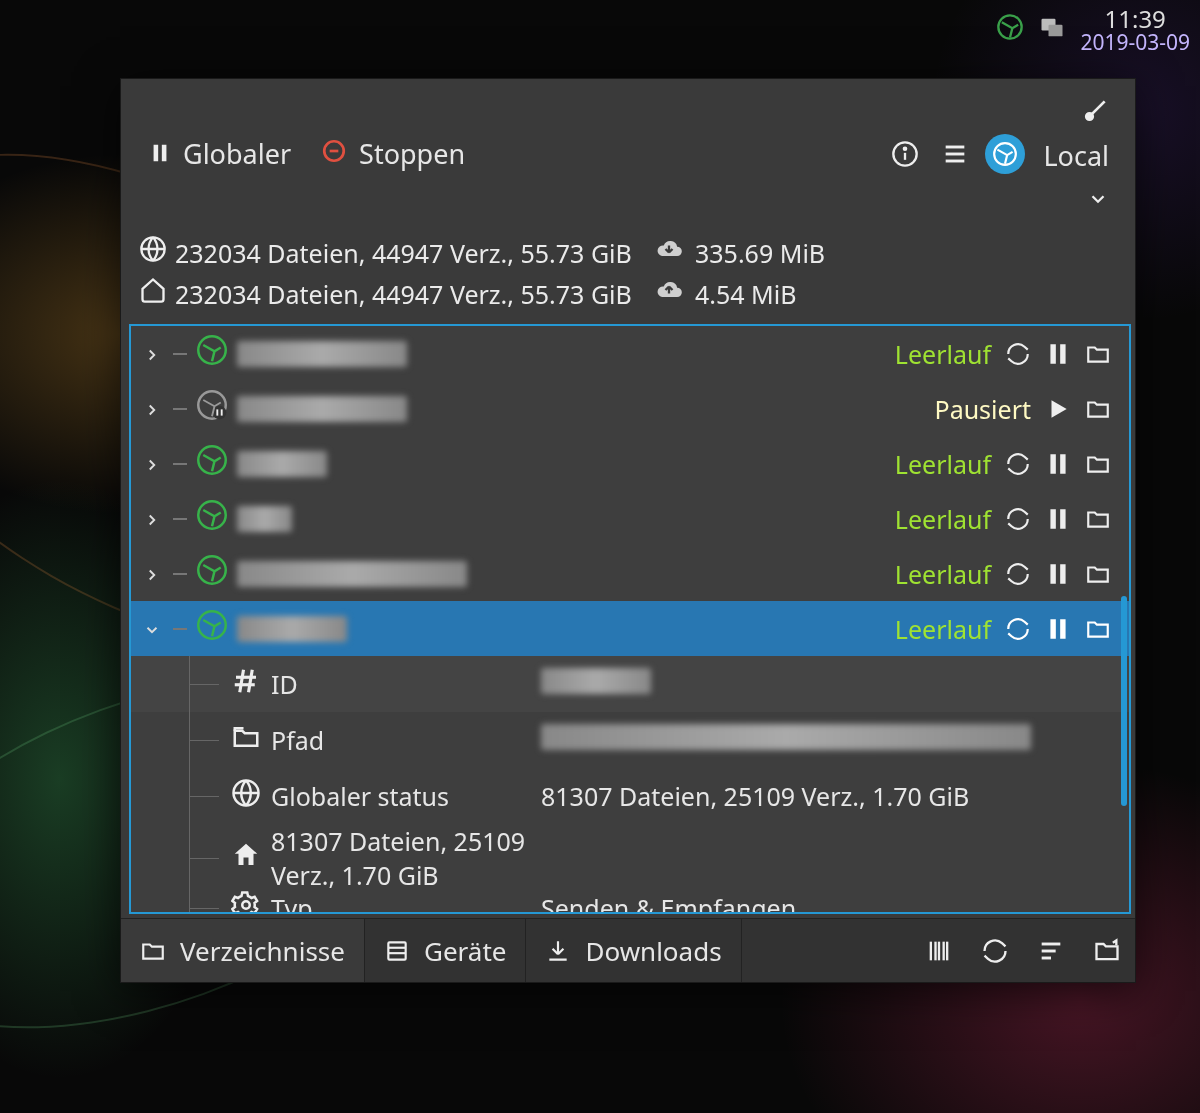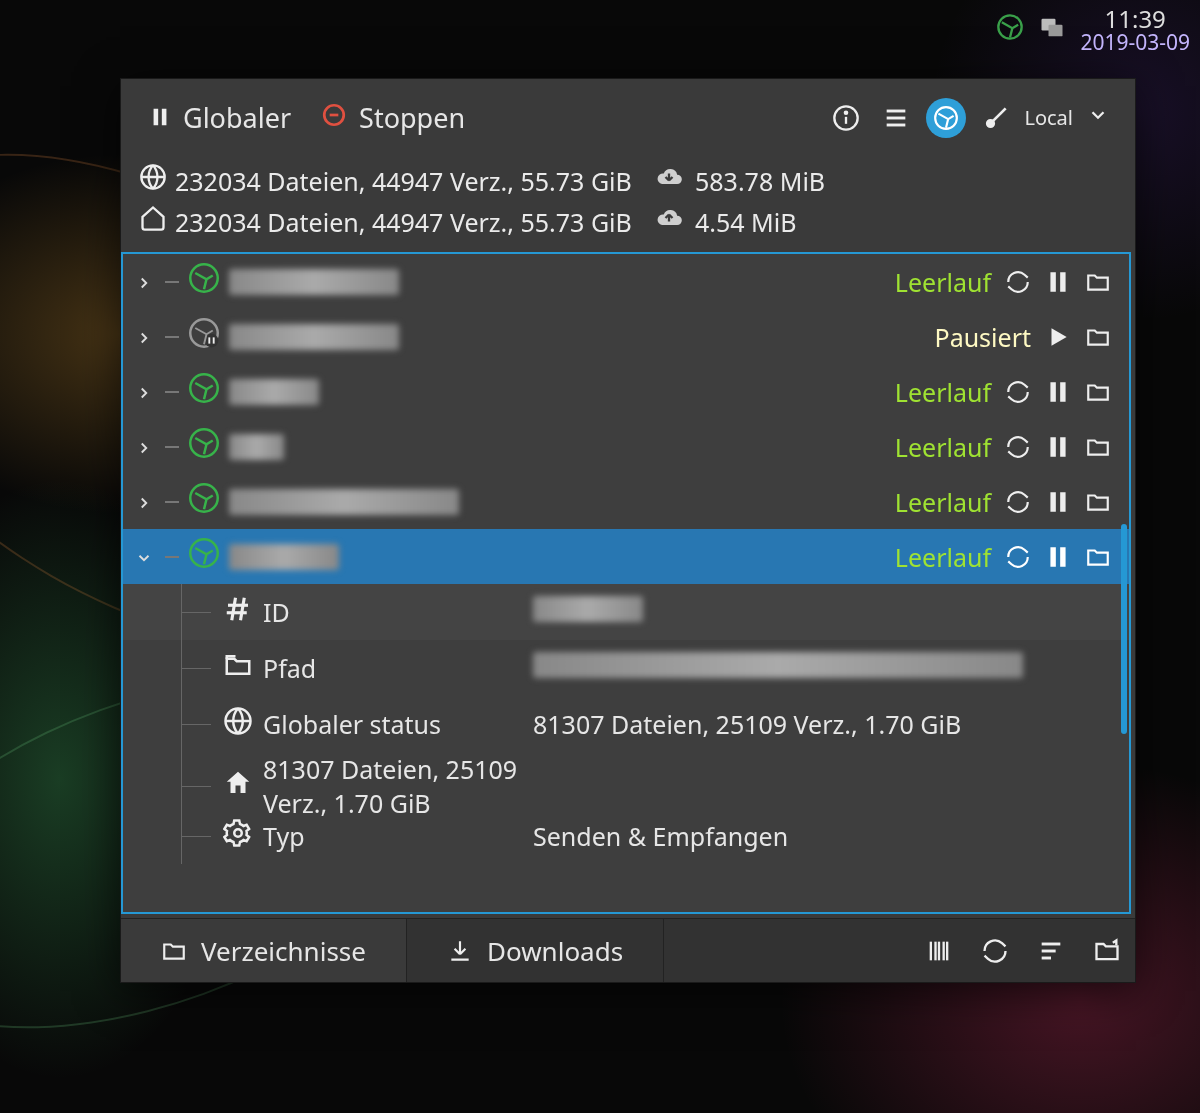--- a/index.html
+++ b/index.html
@@ -74,43 +74,44 @@
   border-radius: 3px;
 }
 .toolbar .spacer { flex: 1; }
 .toolbar .iconbtn { width: 40px; height: 40px; display:flex; align-items:center; justify-content:center; border-radius:4px;}
 .sync-badge {
   width: 40px; height: 40px; border-radius: 50%;
   background: #2e9fd8;
   display:flex; align-items:center; justify-content:center;
 }
 .device-selector {
-  display: flex; align-items:flex-start; gap: 14px;
-  font-size: 20px;
+  display: flex; align-items:flex-end; gap: 14px;
+  font-size: 27px;
   padding: 4px 8px;
+  flex-direction: column;
 }
 
 
 .stats {
   padding: 4px 18px 8px 18px;
   font-size: 25px;
   color: #eaeaea;
 }
 .stats-row {
   display: grid;
   grid-template-columns: 36px 480px 40px 1fr;
   align-items: center;
   padding: 3px 0;
 }
 .stats-row svg { width: 28px; height: 28px; }
 
 
 .tree-wrap {
   border: 2px solid #2598d4;
-  margin: 2px 4px 4px 0;
+  margin: 2px 4px 4px 8px;
   background: #3e3e3e;
   flex: 1;
   position: relative;
   overflow: hidden;
 }
 .tree {
   font-size: 25px;
 }
 .node {
   display: flex;
@@ -190,21 +191,21 @@
   display: flex;
   align-items: center;
   background: #323232;
   border-top: 1px solid #222;
   height: 64px;
 }
 .tab {
   display: flex;
   align-items: center;
   gap: 14px;
-  padding: 0 40px;
+  padding: 0 19px;
   height: 100%;
   font-size: 26px;
   border-right: 1px solid #222;
 }
 .tab.active { background: #3a3a3a; }
 .bottombar .spacer { flex: 1; }
 .bottombar .ibtn { width: 56px; height: 100%; display:flex; align-items:center; justify-content:center; }
 
 svg { flex-shrink: 0; }
 </style>
@@ -292,21 +293,21 @@
     <div class="stats-row">
       <span><svg viewBox="0 0 24 24" fill="none" stroke="#eee" stroke-width="2">
             <circle cx="12" cy="12" r="10"></circle>
             <path d="M2 12h20M12 2a15 15 0 010 20M12 2a15 15 0 000 20"></path>
           </svg></span>
       <span>232034 Dateien, 44947 Verz., 55.73 GiB</span>
       <span><svg viewBox="0 0 24 24" fill="#cfcfcf">
             <path d="M19 18a4 4 0 000-8 6 6 0 00-11.5-1A4.5 4.5 0 006 18z"></path>
             <path d="M12 9v6m0 0l-3-3m3 3l3-3" stroke="#3a3a3a" stroke-width="2" fill="none"></path>
           </svg></span>
-      <span>583.78 MiB</span>
+      <span>335.69 MiB</span>
     </div>
     <div class="stats-row">
       <span><svg viewBox="0 0 24 24" fill="none" stroke="#eee" stroke-width="2">
             <path d="M3 11l9-8 9 8v9a2 2 0 01-2 2H5a2 2 0 01-2-2z"></path>
           </svg></span>
       <span>232034 Dateien, 44947 Verz., 55.73 GiB</span>
       <span><svg viewBox="0 0 24 24" fill="#cfcfcf">
             <path d="M19 18a4 4 0 000-8 6 6 0 00-11.5-1A4.5 4.5 0 006 18z"></path>
             <path d="M12 15V9m0 0l-3 3m3-3l3 3" stroke="#3a3a3a" stroke-width="2" fill="none"></path>
           </svg></span>
@@ -516,20 +517,28 @@
 
   <div class="bottombar">
     <div class="tab active">
       <svg width="26" height="26" viewBox="0 0 24 24" fill="none" stroke="#eee" stroke-width="2">
           <path d="M3 6h6l2 2h10v11H3z"></path>
         </svg>
       <span>Verzeichnisse</span>
     </div>
     <div class="tab">
       <svg width="26" height="26" viewBox="0 0 24 24" fill="none" stroke="#eee" stroke-width="2">
+          <rect x="4" y="4" width="16" height="16" rx="1"></rect>
+          <line x1="4" y1="9" x2="20" y2="9"></line>
+          <line x1="4" y1="14" x2="20" y2="14"></line>
+        </svg>
+      <span>Geräte</span>
+    </div>
+    <div class="tab">
+      <svg width="26" height="26" viewBox="0 0 24 24" fill="none" stroke="#eee" stroke-width="2">
           <path d="M12 3v12m0 0l-5-5m5 5l5-5M4 20h16"></path>
         </svg>
       <span>Downloads</span>
     </div>
     <div class="spacer"></div>
     <div class="ibtn">
         <svg width="28" height="28" viewBox="0 0 24 24" stroke="#eee" stroke-width="2">
           <line x1="5" y1="4" x2="5" y2="20"></line>
           <line x1="9" y1="4" x2="9" y2="20"></line>
           <line x1="12" y1="4" x2="12" y2="20"></line>

